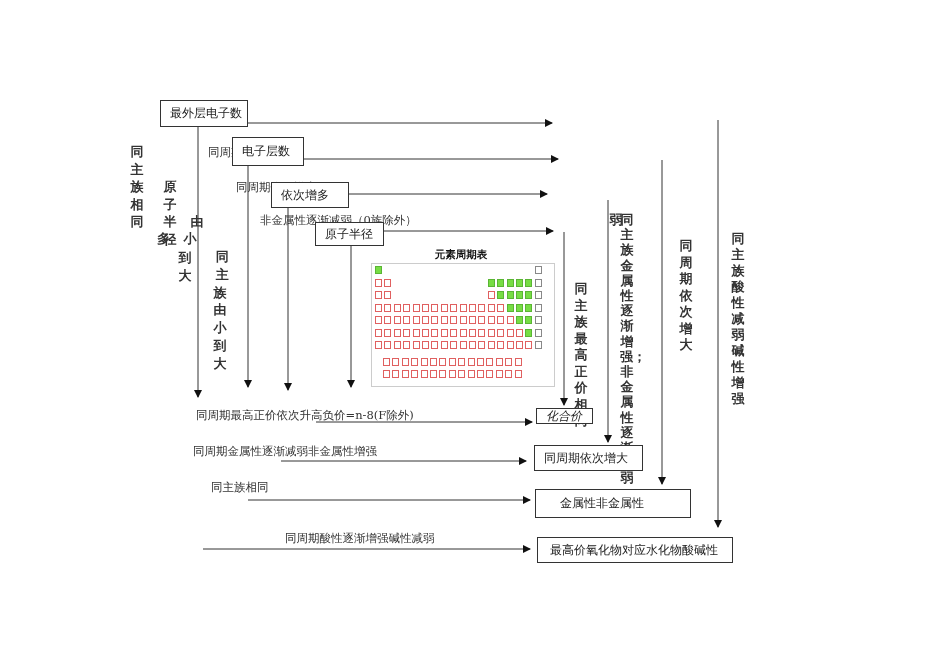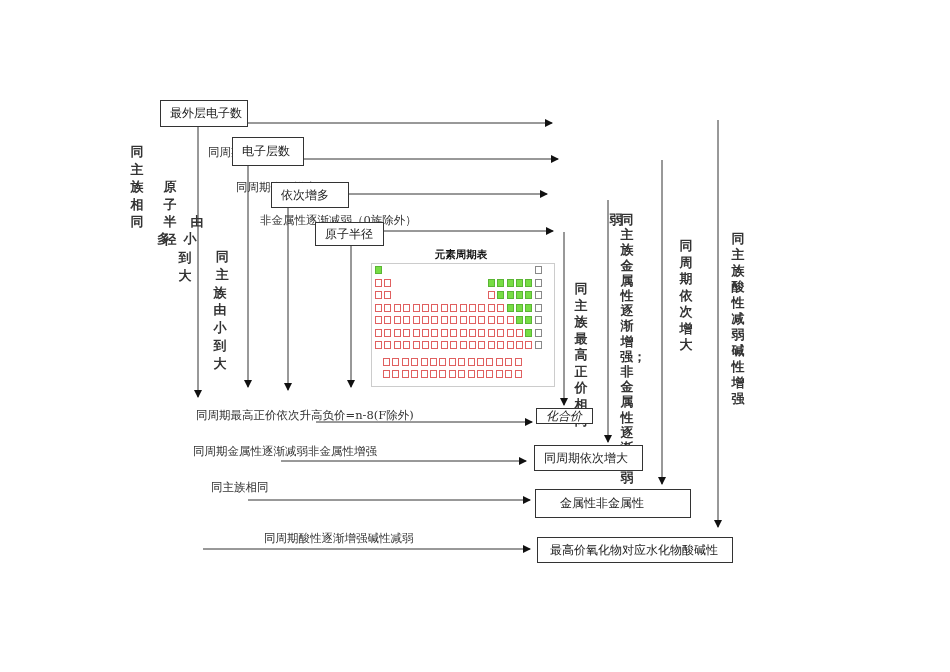--- a/index.html
+++ b/index.html
@@ -196,18 +196,18 @@
 
 <div class="vtext" style="left:574px;top:242px;margin-top:39px;">同主族最高正价相同</div>
 <div class="vtext" style="left:609px;top:212px;">弱</div>
 <div class="vtext" style="left:620px;top:212px;line-height:15.2px;">同主族金属性逐渐增强；非金属性逐渐减弱</div>
 <div class="vtext" style="left:679px;top:238px;">同周期依次增大</div>
 <div class="vtext" style="left:731px;top:231px;line-height:16px;">同主族酸性减弱碱性增强</div>
 
 <div class="lbl" style="left:196px;top:408px;">同周期最高正价依次升高负价=n-8(F除外)</div>
 <div class="lbl" style="left:193px;top:444px;">同周期金属性逐渐减弱非金属性增强</div>
 <div class="lbl" style="left:211px;top:480px;">同主族相同</div>
-<div class="lbl" style="left:264px;top:531px;">同周期酸性逐渐增强碱性减弱</div>
+<div class="lbl" style="left:285px;top:531px;">同周期酸性逐渐增强碱性减弱</div>
 
 <div class="box" style="left:536px;top:408px;width:57px;height:16px;font-style:italic;">化合价</div>
 <div class="box" style="left:534px;top:445px;width:109px;height:26px;">同周期依次增大</div>
 <div class="box" style="left:535px;top:489px;width:156px;height:29px;padding-left:24px;">金属性非金属性</div>
 <div class="box" style="left:537px;top:537px;width:196px;height:26px;padding-left:12px;">最高价氧化物对应水化物酸碱性</div>
 
 </body></html>

